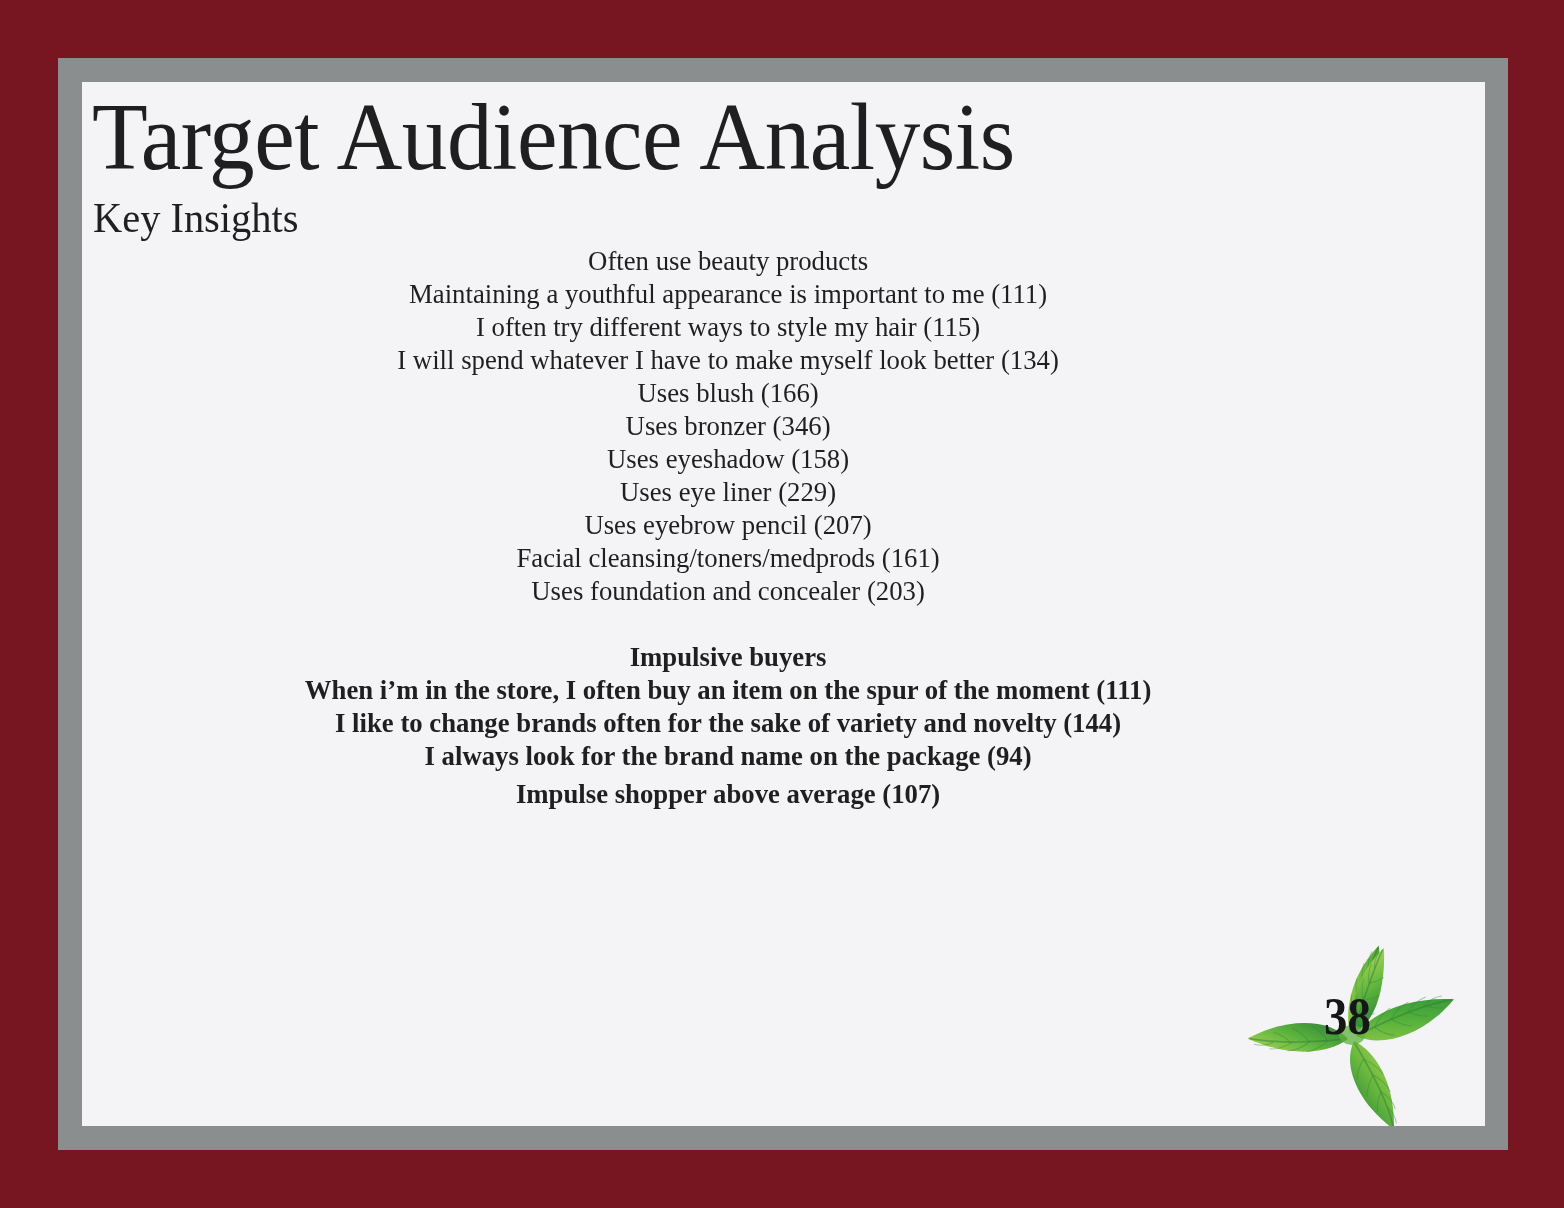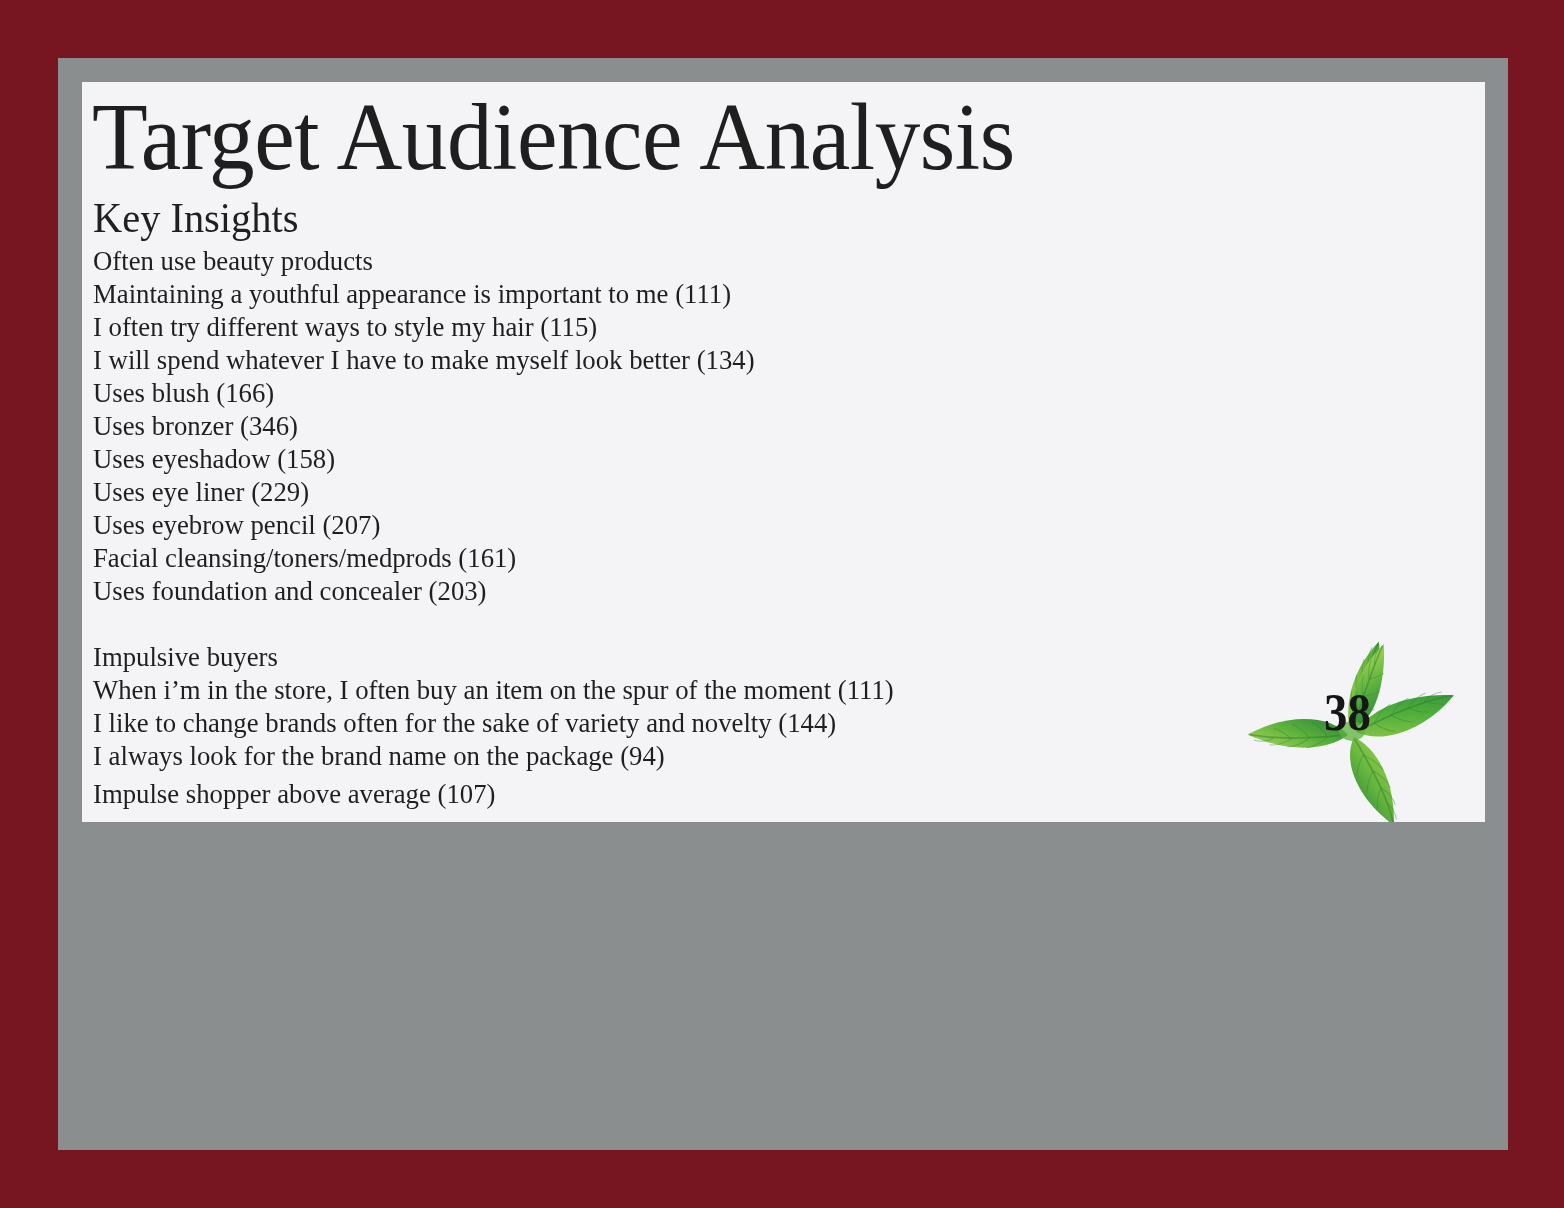--- a/index.html
+++ b/index.html
@@ -22,24 +22,25 @@
     width: 1450px;
     height: 1092px;
     background: #8a8e8e;
     box-sizing: border-box;
   }
   #slide-content {
     position: absolute;
     left: 24px;
     top: 24px;
     width: 1403px;
-    height: 740px;
+    height: 1044px;
     background: #f4f4f6;
     box-sizing: border-box;
     overflow: hidden;
+    text-align: center;
   }
 
   
   #slide-title {
     position: absolute;
     left: 10px;
     top: 5px;
     margin: 0;
     font-size: 96px;
     line-height: 1.05;
@@ -69,20 +70,21 @@
     position: absolute;
     left: 11px;
     top: 162px;
     width: 1330px;
   }
   .insight-group {
     margin: 0 0 33px 0;
   }
   .insight-group:last-child {
     margin-bottom: 8px;
+    font-weight: bold;
   }
   .insight-line {
     font-size: 28px;
     line-height: 33px;
     color: #1f1f1f;
     white-space: nowrap;
     transform: scaleX(0.955);
     transform-origin: left center;
   }
   .insight-line.spaced-top {

